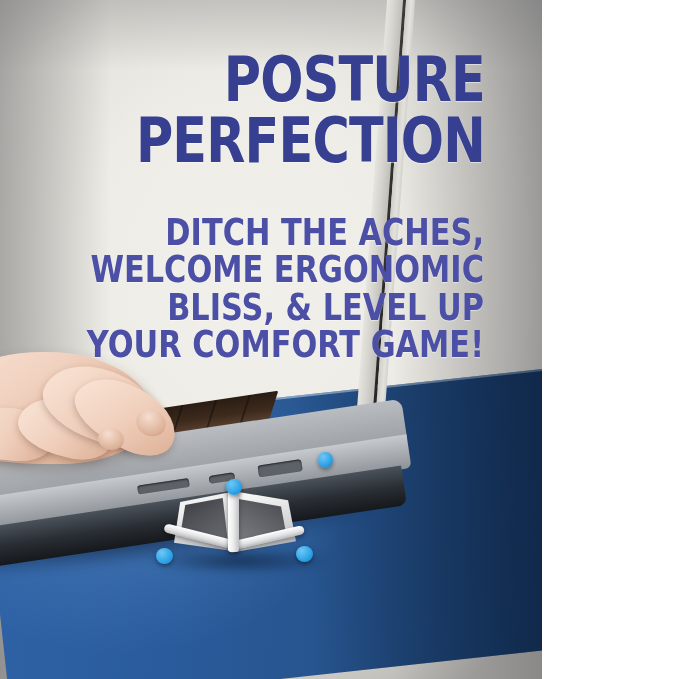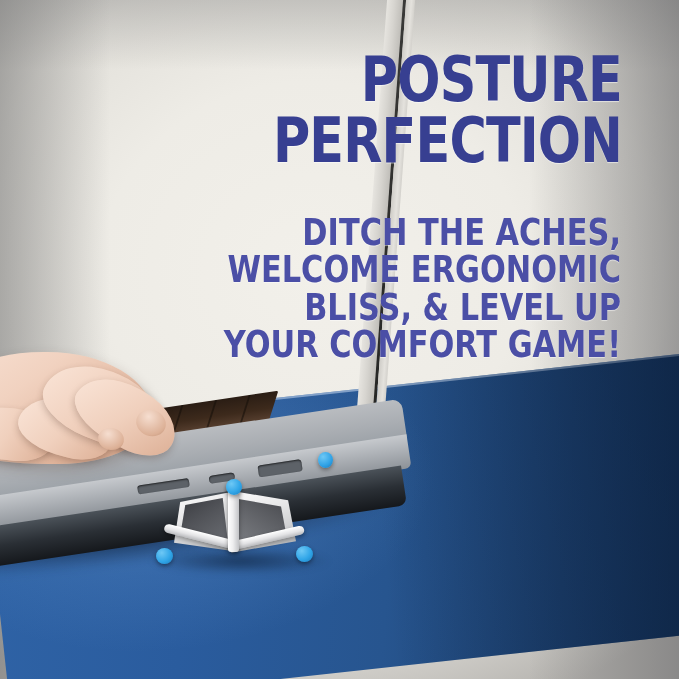--- a/index.html
+++ b/index.html
@@ -7,21 +7,21 @@
     margin: 0;
     padding: 0;
     background: #ffffff;
   }
   body {
     font-family: "Liberation Sans", sans-serif;
   }
 
   #poster {
     position: relative;
-    width: 679px;
+    width: 542px;
     height: 679px;
     overflow: hidden;
     background: #e9e7e1;
     text-decoration: underline;
   }
 
   
   .wall {
     position: absolute;
     inset: 0;

